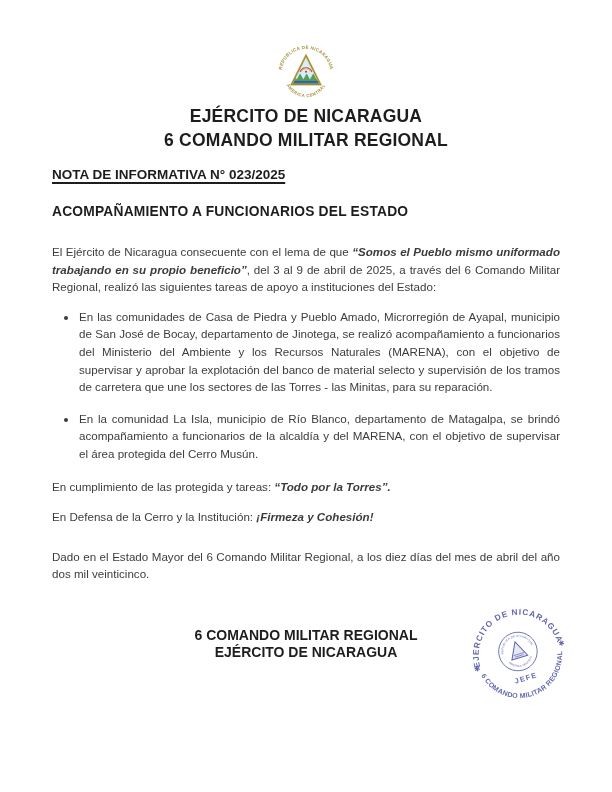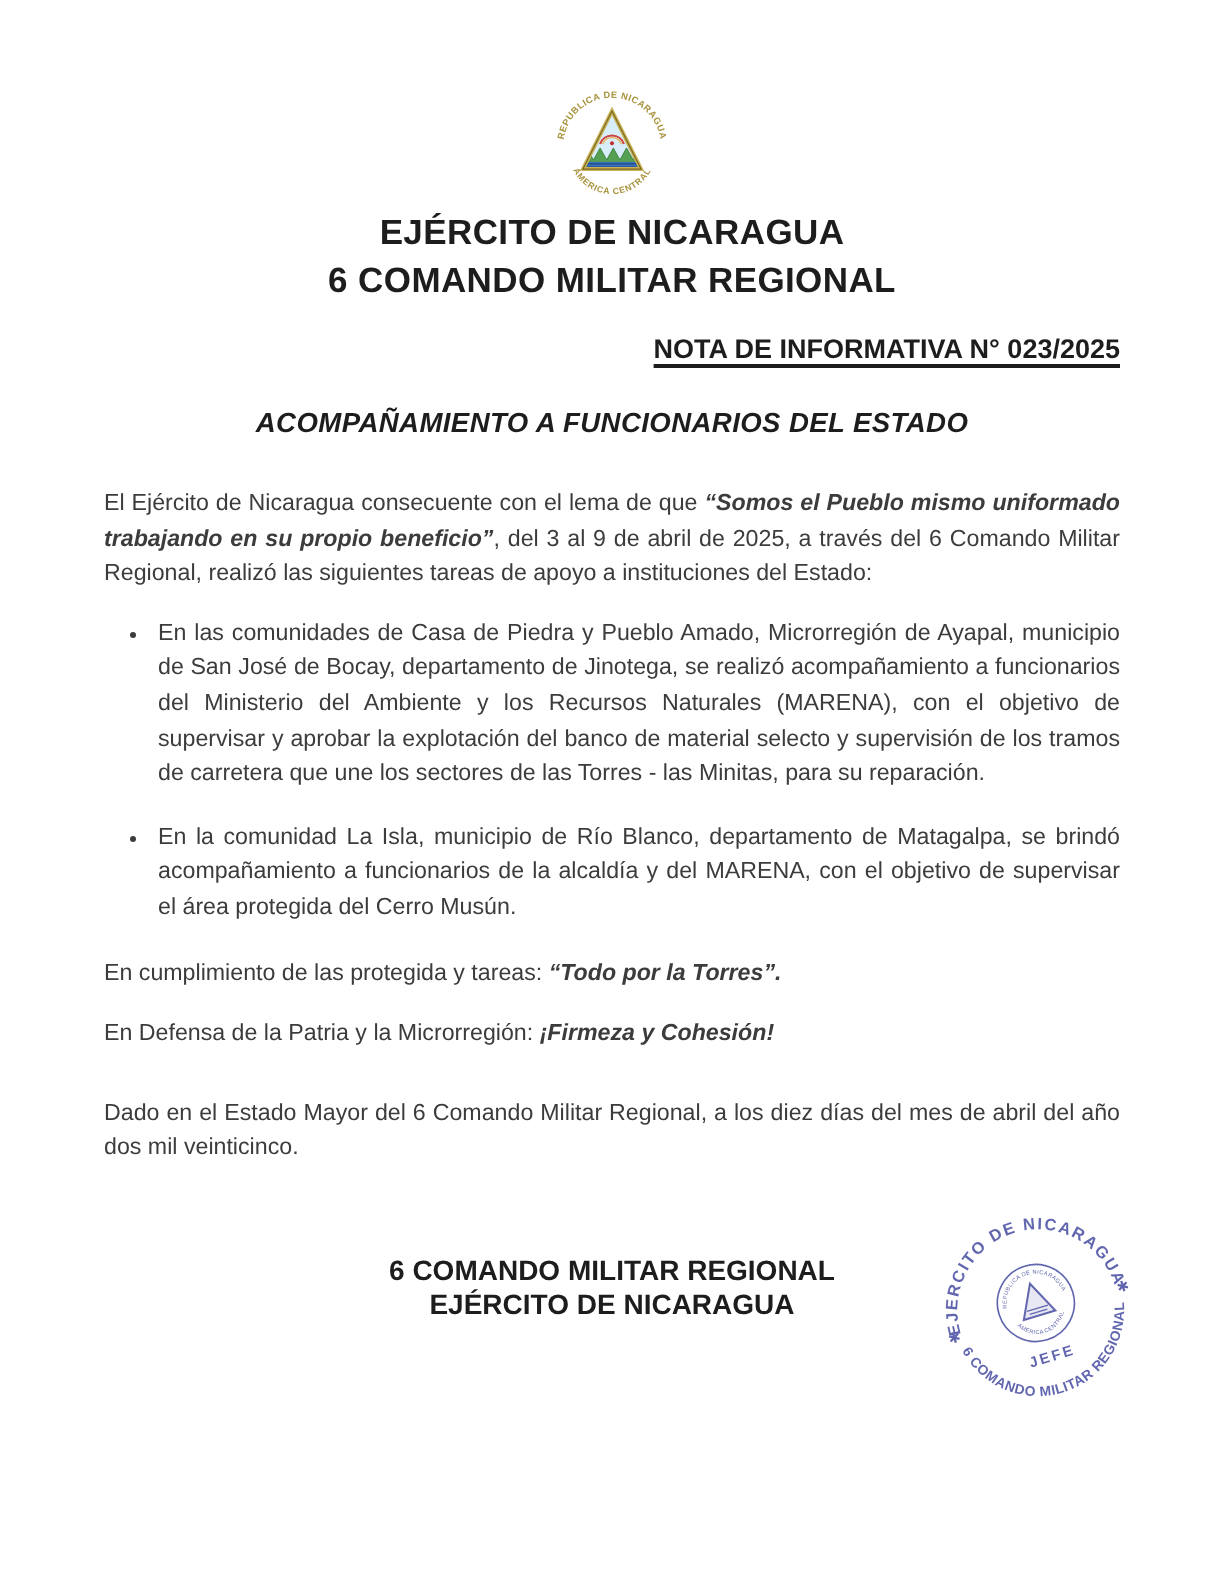--- a/index.html
+++ b/index.html
@@ -13,33 +13,32 @@
     overflow:hidden;
   }
   .content{padding:0 52px;}
   .emblem{display:block;margin:42px auto 0;width:66px;height:60px;}
   .org-title{
     margin:4px 0 0 0;text-align:center;
     font-size:17.5px;line-height:20px;font-weight:bold;color:#1d1d1d;
     letter-spacing:.2px;
   }
   .note-title{
-    margin-top:17px;text-align:right;
+    margin-top:17px;text-align:left;
     font-size:13.5px;line-height:16px;font-weight:bold;color:#1d1d1d;
   }
   .note-title span{
     text-decoration:underline;
     text-underline-offset:3px;
     text-decoration-thickness:1.5px;
   }
   .subject{
-    margin-top:21px;text-align:center;
+    margin-top:21px;text-align:left;
     font-size:13.8px;line-height:16px;font-weight:bold;color:#1d1d1d;
     letter-spacing:.2px;
-    font-style:italic;
   }
   .body-text p{
     margin:0;font-size:11.6px;line-height:17.6px;
     text-align:justify;text-justify:inter-word;
   }
   p.intro{margin-top:23px;}
   ul.bullets{margin:12px 0 0 0;padding:0 0 0 26px;list-style:disc;}
   ul.bullets li{
     font-size:11.6px;line-height:17.6px;text-align:justify;
     padding-left:1px;
@@ -104,21 +103,21 @@
 
     <div class="body-text">
       <p class="intro"><span>El Ejército de Nicaragua consecuente con el lema de que </span><span class="b i">“Somos el Pueblo mismo uniformado trabajando en su propio beneficio”</span><span>, del 3 al 9 de abril de 2025, a través del 6 Comando Militar Regional, realizó las siguientes tareas de apoyo a instituciones del Estado:</span></p>
 
       <ul class="bullets">
         <li><span>En las comunidades de Casa de Piedra y Pueblo Amado, Microrregión de Ayapal, municipio de San José de Bocay, departamento de Jinotega, se realizó acompañamiento a funcionarios del Ministerio del Ambiente y los Recursos Naturales (MARENA), con el objetivo de supervisar y aprobar la explotación del banco de material selecto y supervisión de los tramos de carretera que une los sectores de las Torres - las Minitas, para su reparación.</span></li>
         <li><span>En la comunidad La Isla, municipio de Río Blanco, departamento de Matagalpa, se brindó acompañamiento a funcionarios de la alcaldía y del MARENA, con el objetivo de supervisar el área protegida del Cerro Musún.</span></li>
       </ul>
 
       <p class="missions"><span>En cumplimiento de las protegida y tareas: </span><span class="b i">“Todo por la Torres”.</span></p>
-      <p class="defense"><span>En Defensa de la Patria y la Microrregión: </span><span class="b i">¡Firmeza y Cohesión!</span></p>
+      <p class="defense"><span>En Defensa de la Cerro y la Institución: </span><span class="b i">¡Firmeza y Cohesión!</span></p>
       <p class="dated"><span>Dado en el Estado Mayor del 6 Comando Militar Regional, a los diez días del mes de abril del año dos mil veinticinco.</span></p>
     </div>
 
     <div class="footer-sign">
       <div>6 COMANDO MILITAR REGIONAL</div>
       <div>EJÉRCITO DE NICARAGUA</div>
     </div>
   </div>
 
   <svg class="stamp" viewBox="0 0 120 120">

